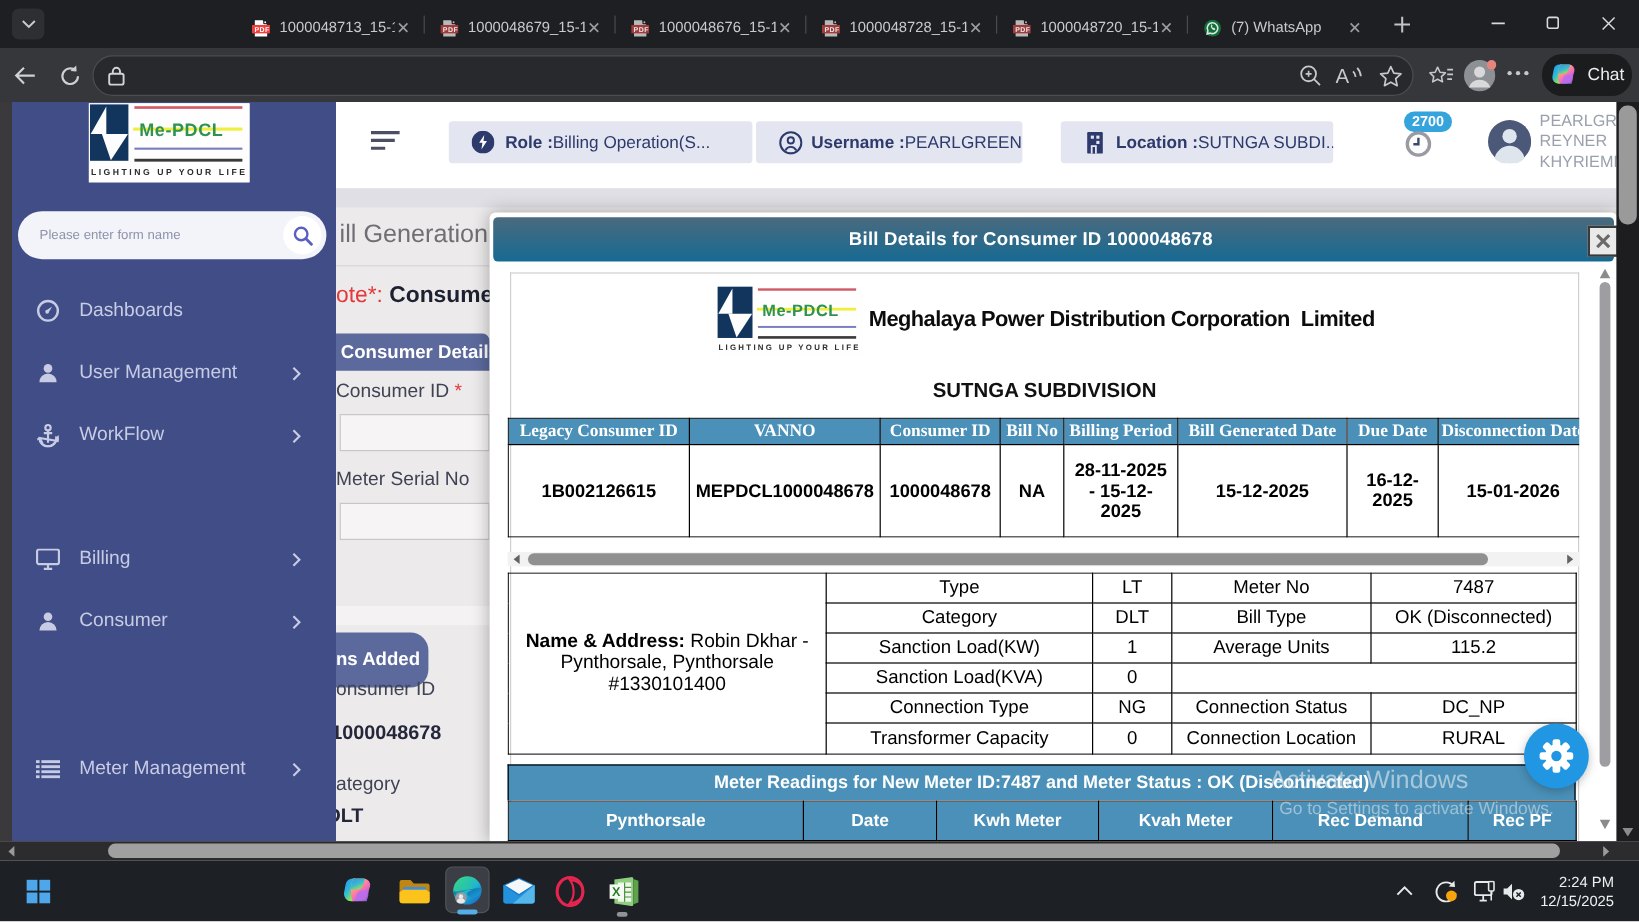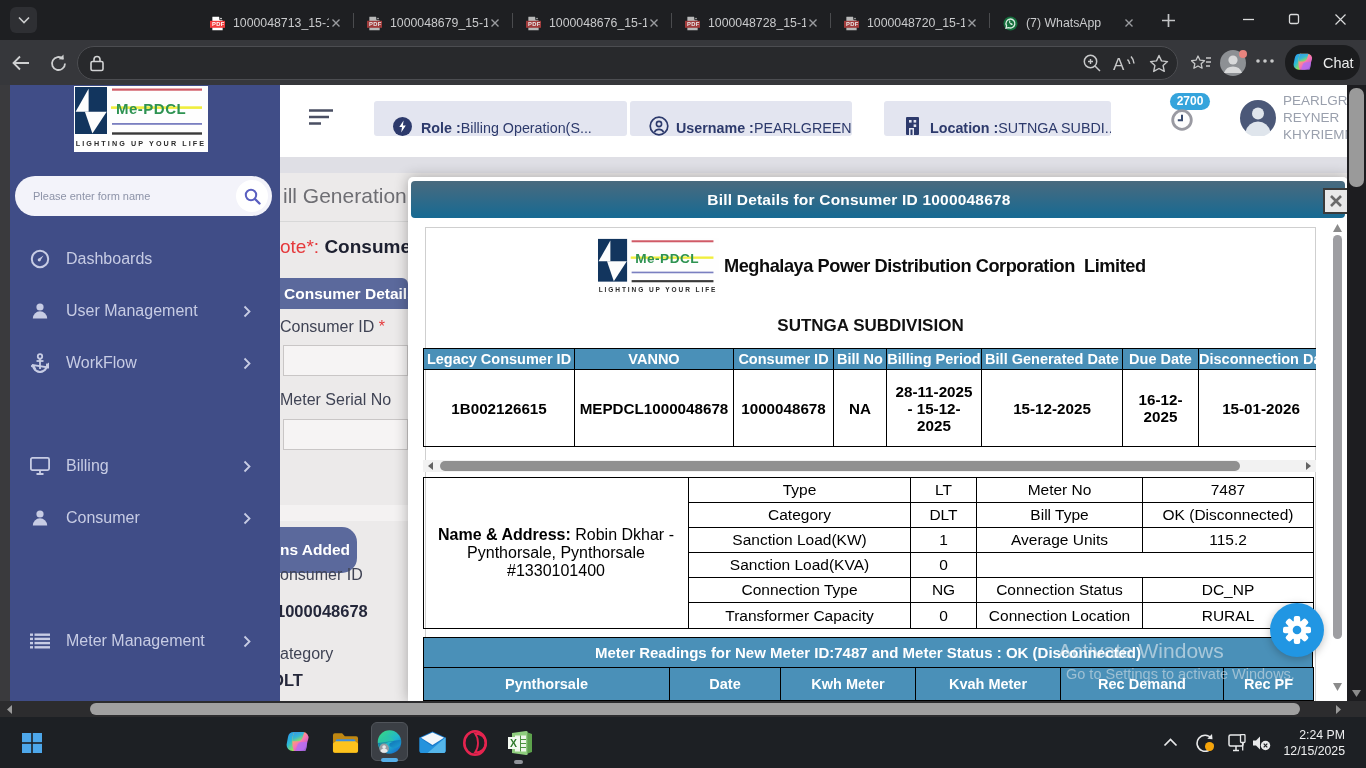--- a/index.html
+++ b/index.html
@@ -34,21 +34,21 @@
 
   
   #logocard { left:74px; top:86px; width:134px; height:66px; background:#fefefe; }
   #sbsearch { left:15px; top:176px; width:257px; height:40px; background:#f3f3fa; border-radius:20px; color:#8d93a8; font-size:11px; display:flex; align-items:center; }
   .mitem { left:30px; width:232px; color:#c7cce4; font-size:16px; display:flex; align-items:center; }
   .mico { width:20px; flex:none; margin-right:16px; display:flex; justify-content:center; }
   .mchev { position:absolute; left:213px; }
 
   
   .chip svg { flex:none; }
-  .chip { top:101px; height:35px; background:#e3e5f0; border-radius:3px; display:flex; align-items:flex-end; color:#2d3a6c; font-size:14.3px; white-space:nowrap; overflow:hidden; }
+  .chip { top:101px; height:35px; background:#e3e5f0; border-radius:3px; display:flex; align-items:center; color:#2d3a6c; font-size:14.3px; white-space:nowrap; overflow:hidden; }
 
   
   #modal { left:408px; top:177px; width:940px; height:524px; background:#ffffff; border-radius:5px 5px 0 0; box-shadow:0 0 14px rgba(0,0,0,0.3); }
   #modalhead { position:absolute; left:3px; top:4px; width:934px; height:37px; border-radius:4px; background:linear-gradient(180deg,#4a6a7e,#166a93); display:flex; align-items:center; }
   #modalhead .t { width:896px; text-align:center; color:#fff; font-weight:bold; font-size:15.5px; letter-spacing:0.2px; }
   #mclose { position:absolute; left:915px; top:11px; width:26px; height:26px; background:#e9e9e9; border:2px solid #3a3a3a; display:flex; align-items:center; justify-content:center; }
   #mthumb { position:absolute; left:925px; top:58px; width:9px; height:404px; background:#9e9ea2; border-radius:5px; }
 
   
   .bt { border-collapse:collapse; table-layout:fixed; }
@@ -481,21 +481,21 @@
             <col style="width:151px">
             <col style="width:159px">
             <col style="width:100px">
             <col style="width:53px">
             <col style="width:95px">
             <col style="width:141px">
             <col style="width:76px">
             <col style="width:125px">
           </colgroup>
         <tbody>
-            <tr style="height:14px;">
+            <tr style="height:14px;font-family:Liberation Serif, serif;">
               <th>Legacy Consumer ID</th>
               <th>VANNO</th>
               <th>Consumer ID</th>
               <th>Bill No</th>
               <th>Billing Period</th>
               <th>Bill Generated Date</th>
               <th>Due Date</th>
               <th>Disconnection Date</th>
             </tr>
         <tr style="height:77px; font-weight:bold; font-size:15.2px;">

